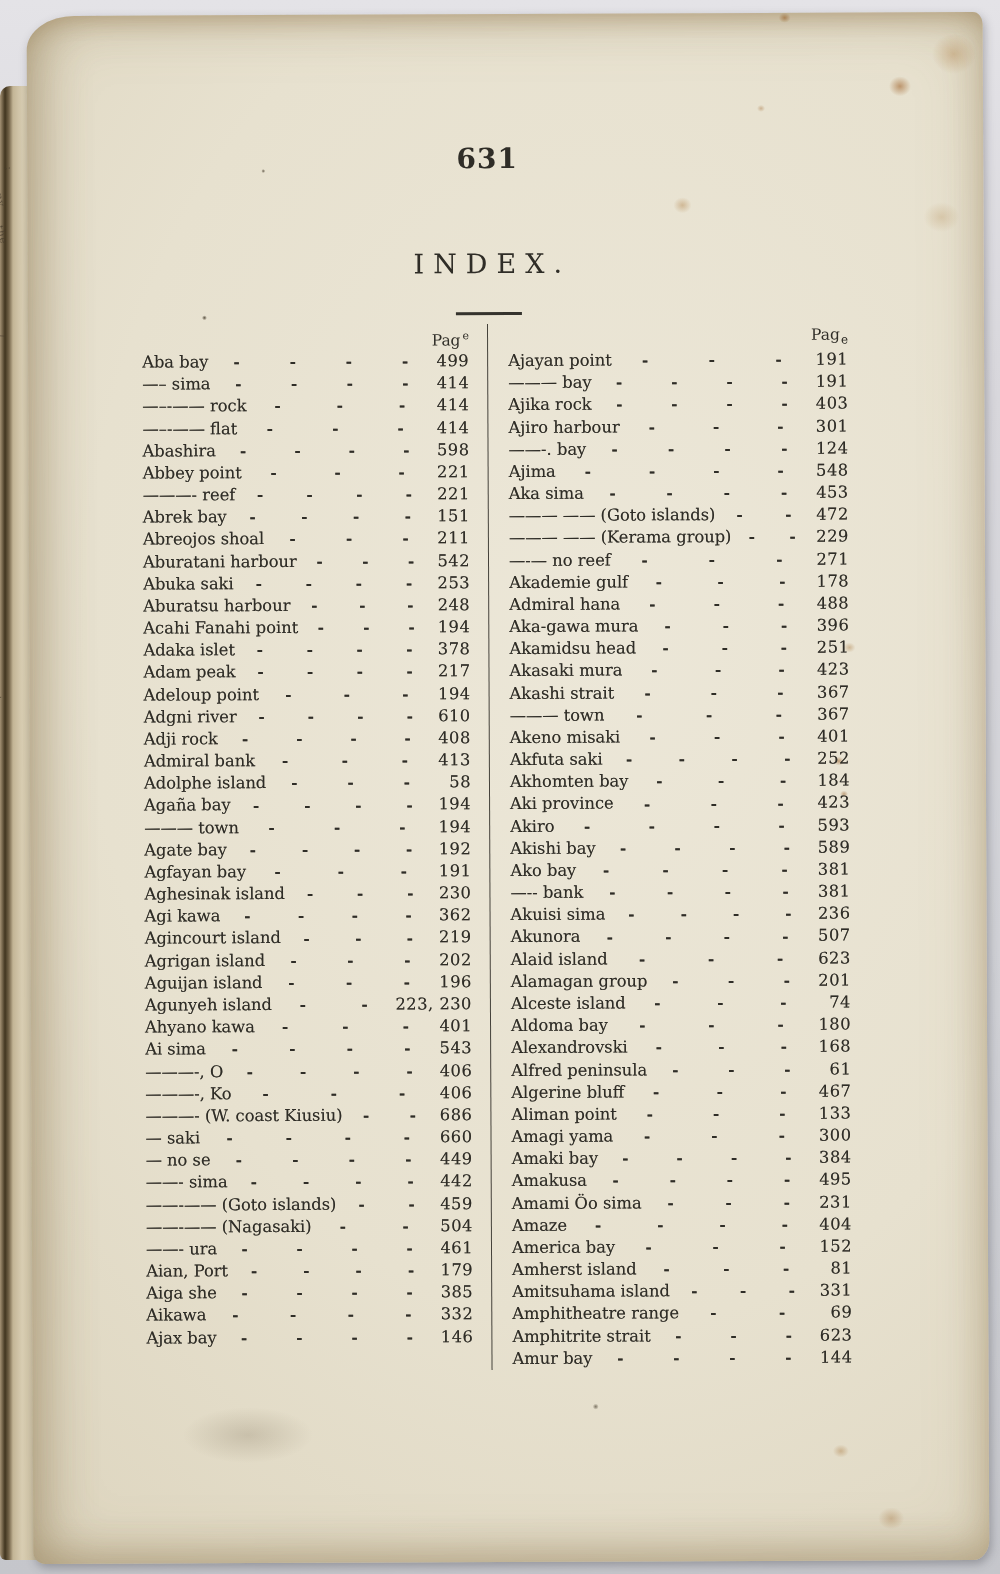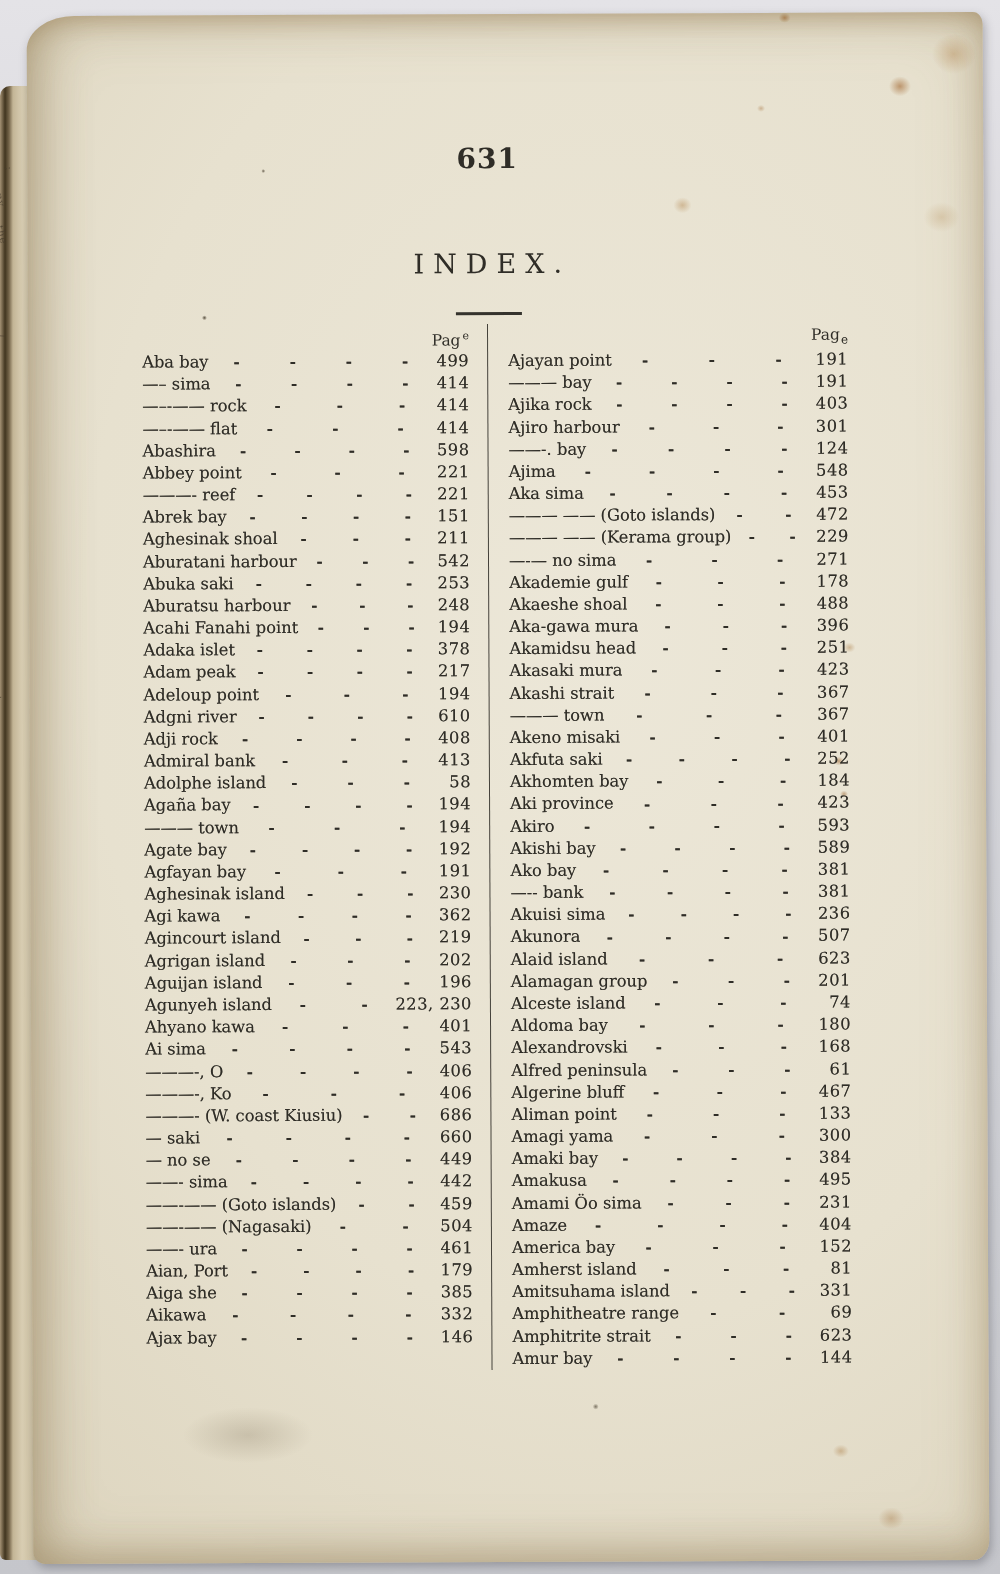--- a/index.html
+++ b/index.html
@@ -113,21 +113,21 @@
     <span class="nm">———- reef</span>
     <span class="leader"><i>-</i><i>-</i><i>-</i><i>-</i></span>
     <span class="pg">221</span>
   </div>
             <div class="row">
     <span class="nm">Abrek bay</span>
     <span class="leader"><i>-</i><i>-</i><i>-</i><i>-</i></span>
     <span class="pg">151</span>
   </div>
             <div class="row">
-    <span class="nm">Aghesinak shoal</span>
+    <span class="nm">Abreojos shoal</span>
     <span class="leader"><i>-</i><i>-</i><i>-</i></span>
     <span class="pg">211</span>
   </div>
             <div class="row">
     <span class="nm">Aburatani harbour</span>
     <span class="leader"><i>-</i><i>-</i><i>-</i></span>
     <span class="pg">542</span>
   </div>
             <div class="row">
     <span class="nm">Abuka saki</span>
@@ -348,31 +348,31 @@
     <span class="nm">——— —— (Goto islands)</span>
     <span class="leader"><i>-</i><i>-</i></span>
     <span class="pg">472</span>
   </div>
             <div class="row">
     <span class="nm">——— —— (Kerama group)</span>
     <span class="leader"><i>-</i><i>-</i></span>
     <span class="pg">229</span>
   </div>
             <div class="row">
-    <span class="nm">—-— no sima</span>
+    <span class="nm">—-— no reef</span>
     <span class="leader"><i>-</i><i>-</i><i>-</i></span>
     <span class="pg">271</span>
   </div>
             <div class="row">
     <span class="nm">Akademie gulf</span>
     <span class="leader"><i>-</i><i>-</i><i>-</i></span>
     <span class="pg">178</span>
   </div>
             <div class="row">
-    <span class="nm">Akaeshe shoal</span>
+    <span class="nm">Admiral hana</span>
     <span class="leader"><i>-</i><i>-</i><i>-</i></span>
     <span class="pg">488</span>
   </div>
             <div class="row">
     <span class="nm">Aka-gawa mura</span>
     <span class="leader"><i>-</i><i>-</i><i>-</i></span>
     <span class="pg">396</span>
   </div>
             <div class="row">
     <span class="nm">Akamidsu head</span>

